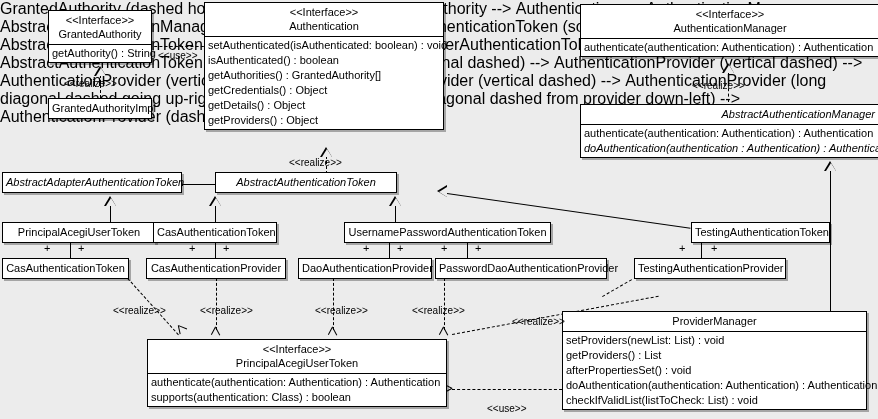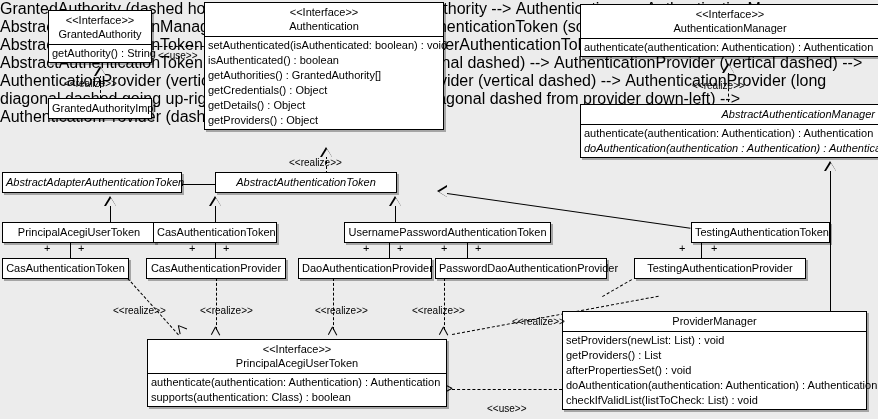--- a/index.html
+++ b/index.html
@@ -443,21 +443,21 @@
   <div class="uml-box" style="left:298px; top:258px; width:134px;">
     <div class="uml-simple">DaoAuthenticationProvider</div>
   </div>
 
   
   <div class="uml-box" style="left:435px; top:258px; width:172px;">
     <div class="uml-simple">PasswordDaoAuthenticationProvider</div>
   </div>
 
   
-  <div class="uml-box" style="left:634px; top:258px; width:172px;">
+  <div class="uml-box" style="left:634px; top:258px; width:152px;">
     <div class="uml-simple">TestingAuthenticationProvider</div>
   </div>
 
   
   <div class="uml-box" style="left:147px; top:339px; width:300px;">
     <div class="uml-head">
       <span class="stereo">&lt;&lt;Interface&gt;&gt;</span>
       <span class="cname">PrincipalAcegiUserToken</span>
     </div>
     <div class="uml-divider"></div>

